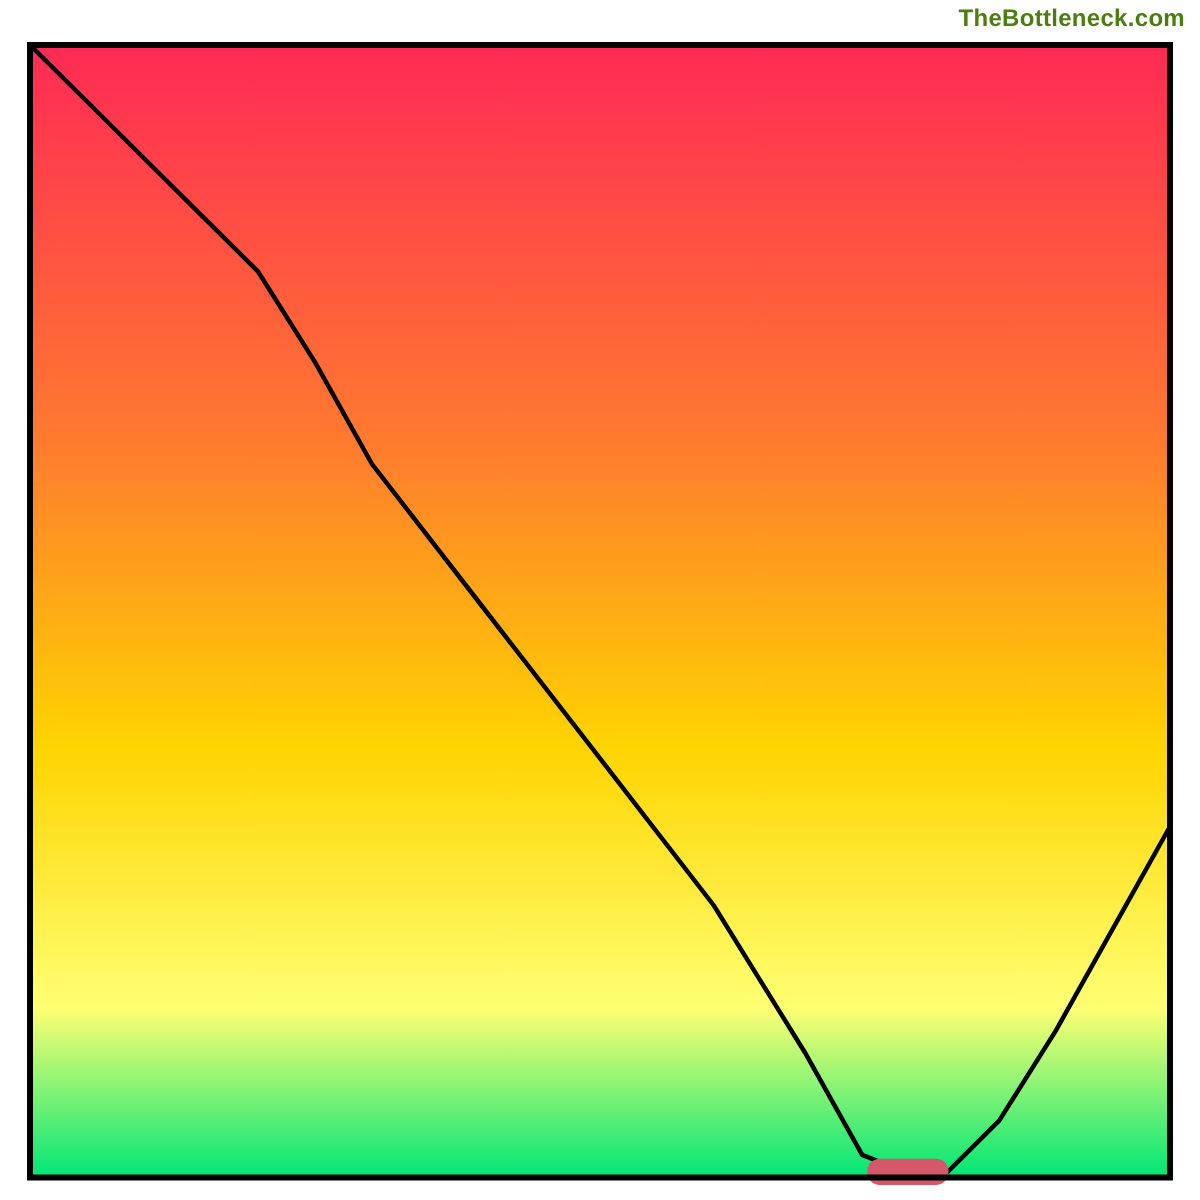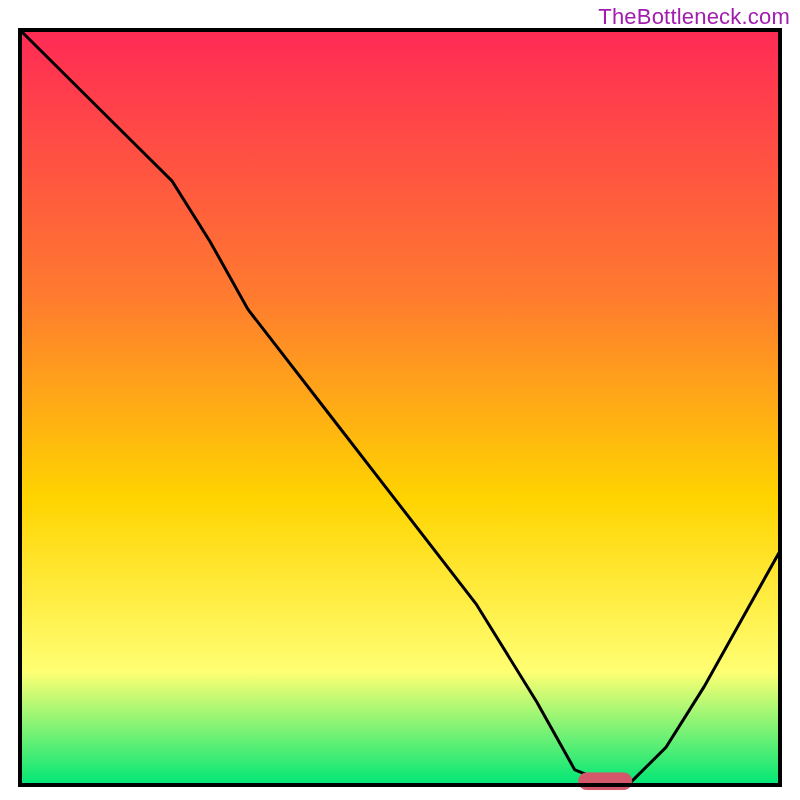--- a/index.html
+++ b/index.html
@@ -12,23 +12,23 @@
   }
   .chart-container {
     position: relative;
     width: 800px;
     height: 800px;
   }
   .watermark {
     position: absolute;
     top: 4px;
     right: 10px;
-    font-size: 22px;
-    font-weight: 400;
-    color: #a21caf;
+    font-size: 16px;
+    font-weight: 700;
+    color: #4d7c0f;
     font-family: Arial, sans-serif;
     letter-spacing: 0.2px;
   }
   svg.plot {
     position: absolute;
     left: 0;
     top: 0;
   }
 </style>
 </head>

